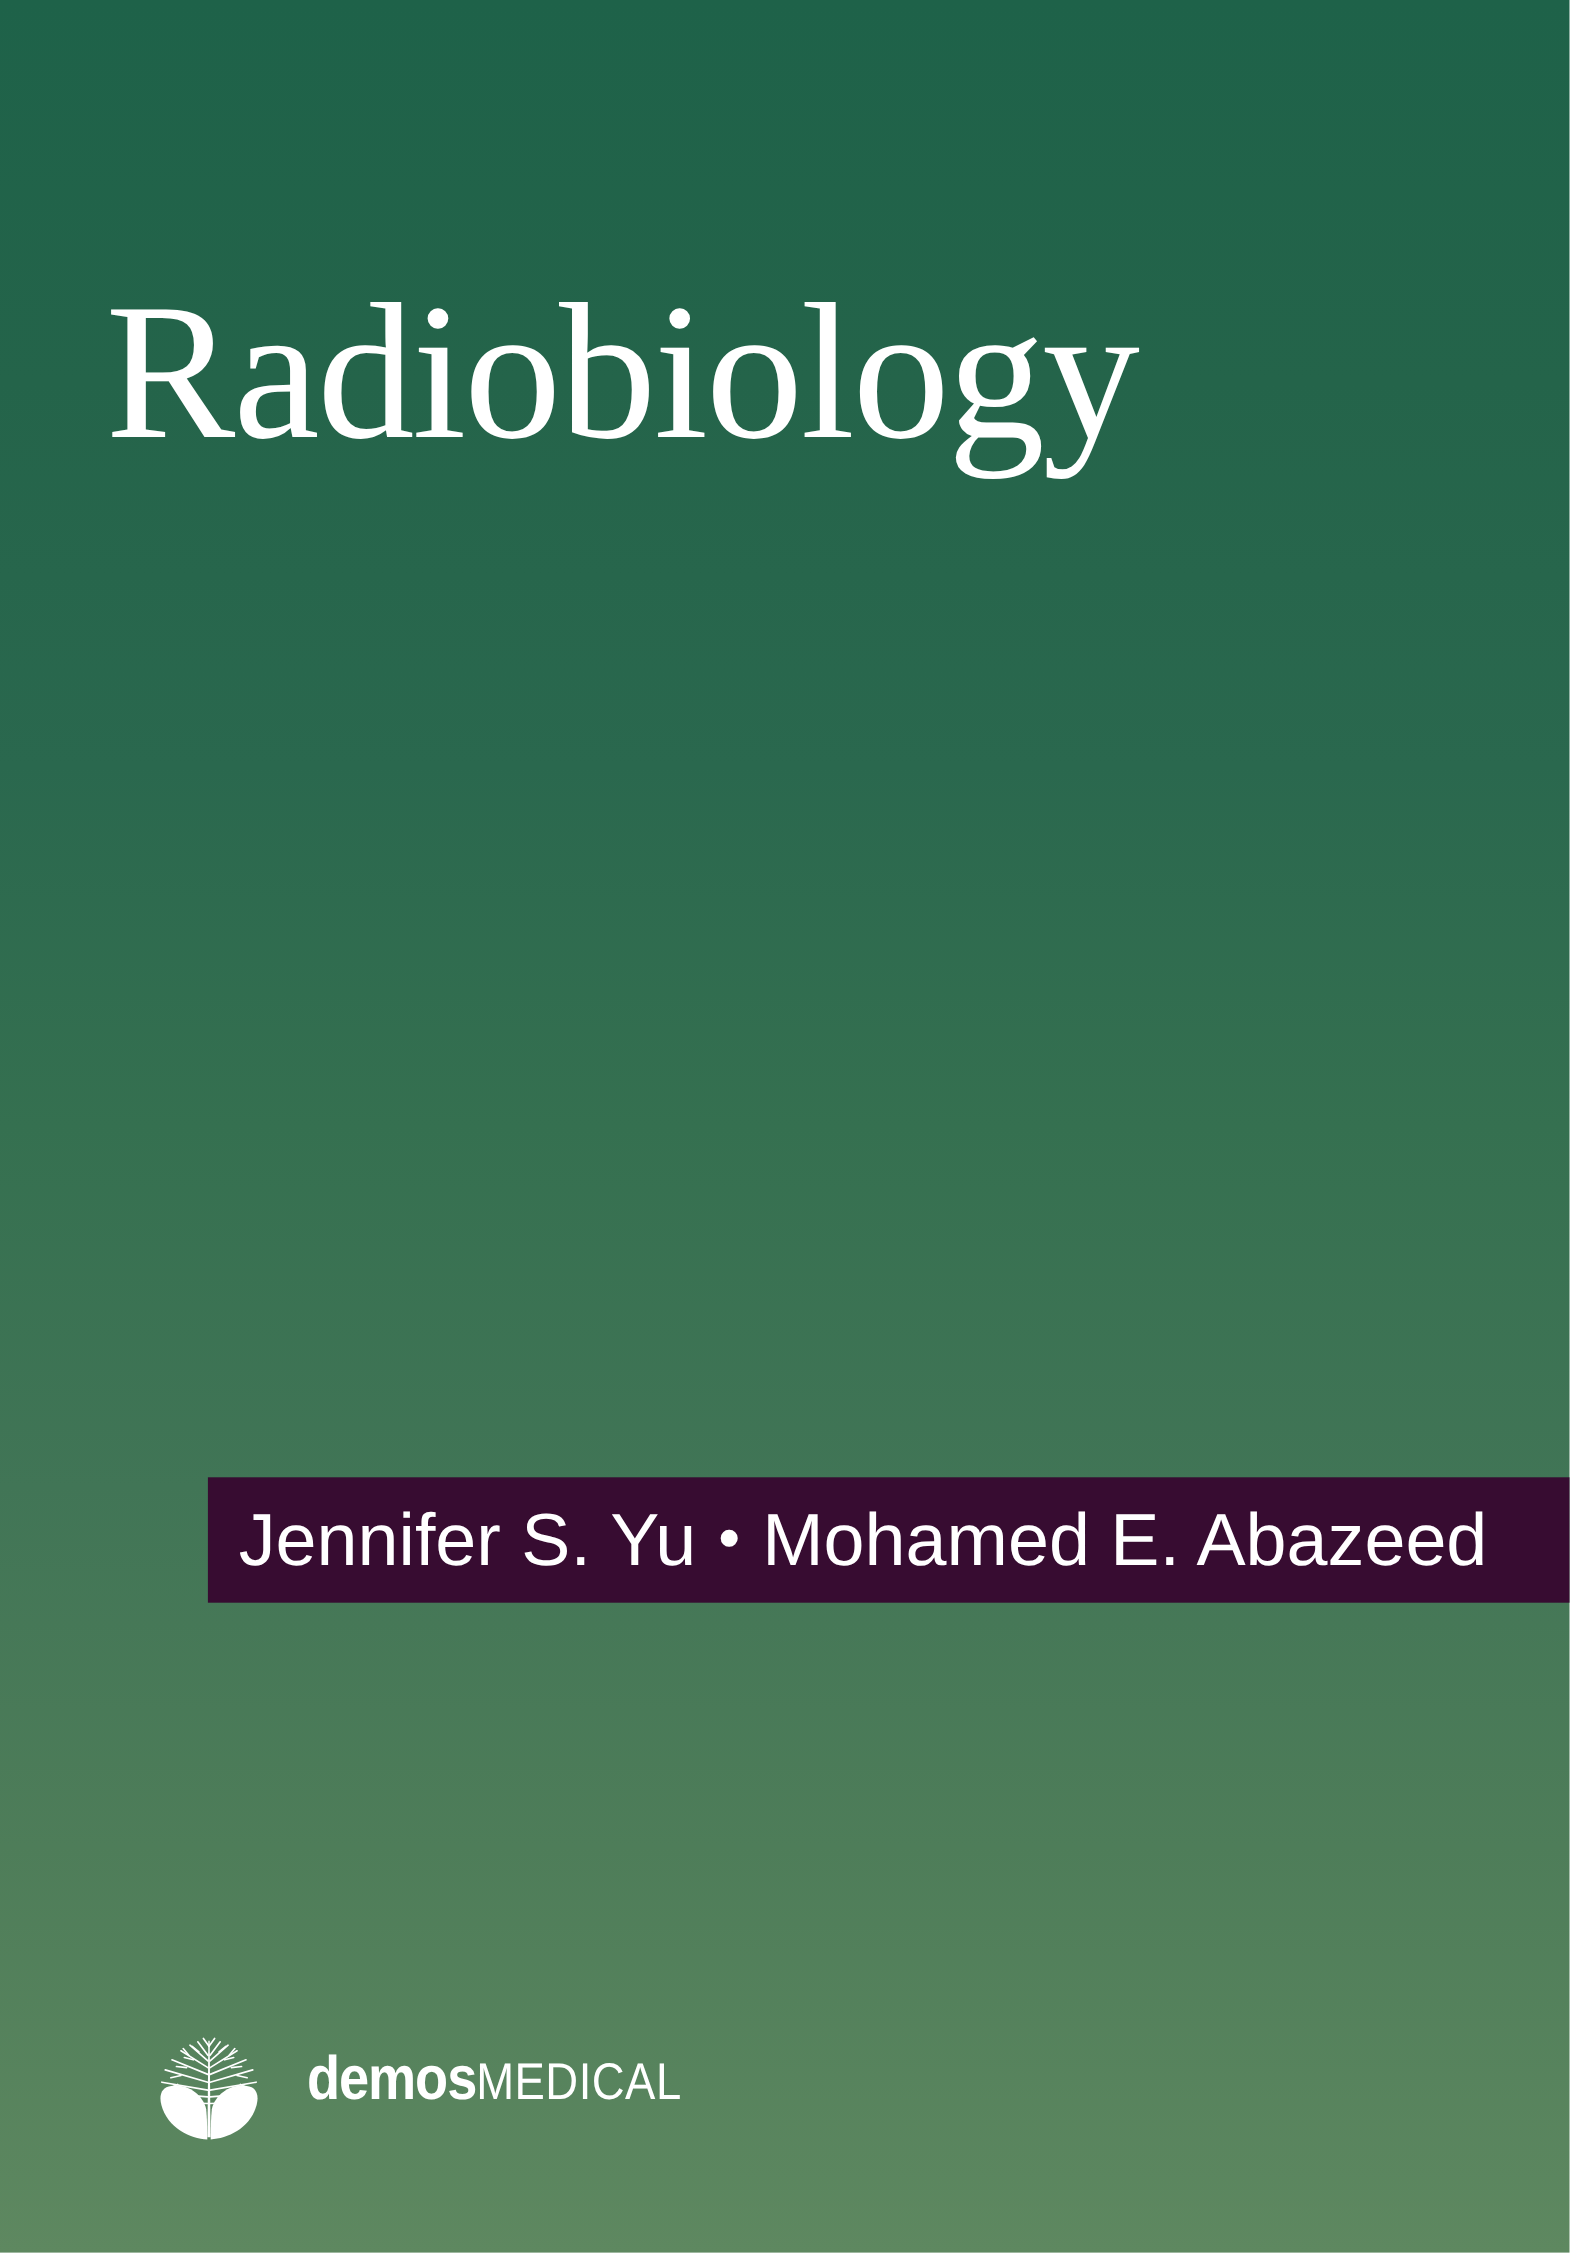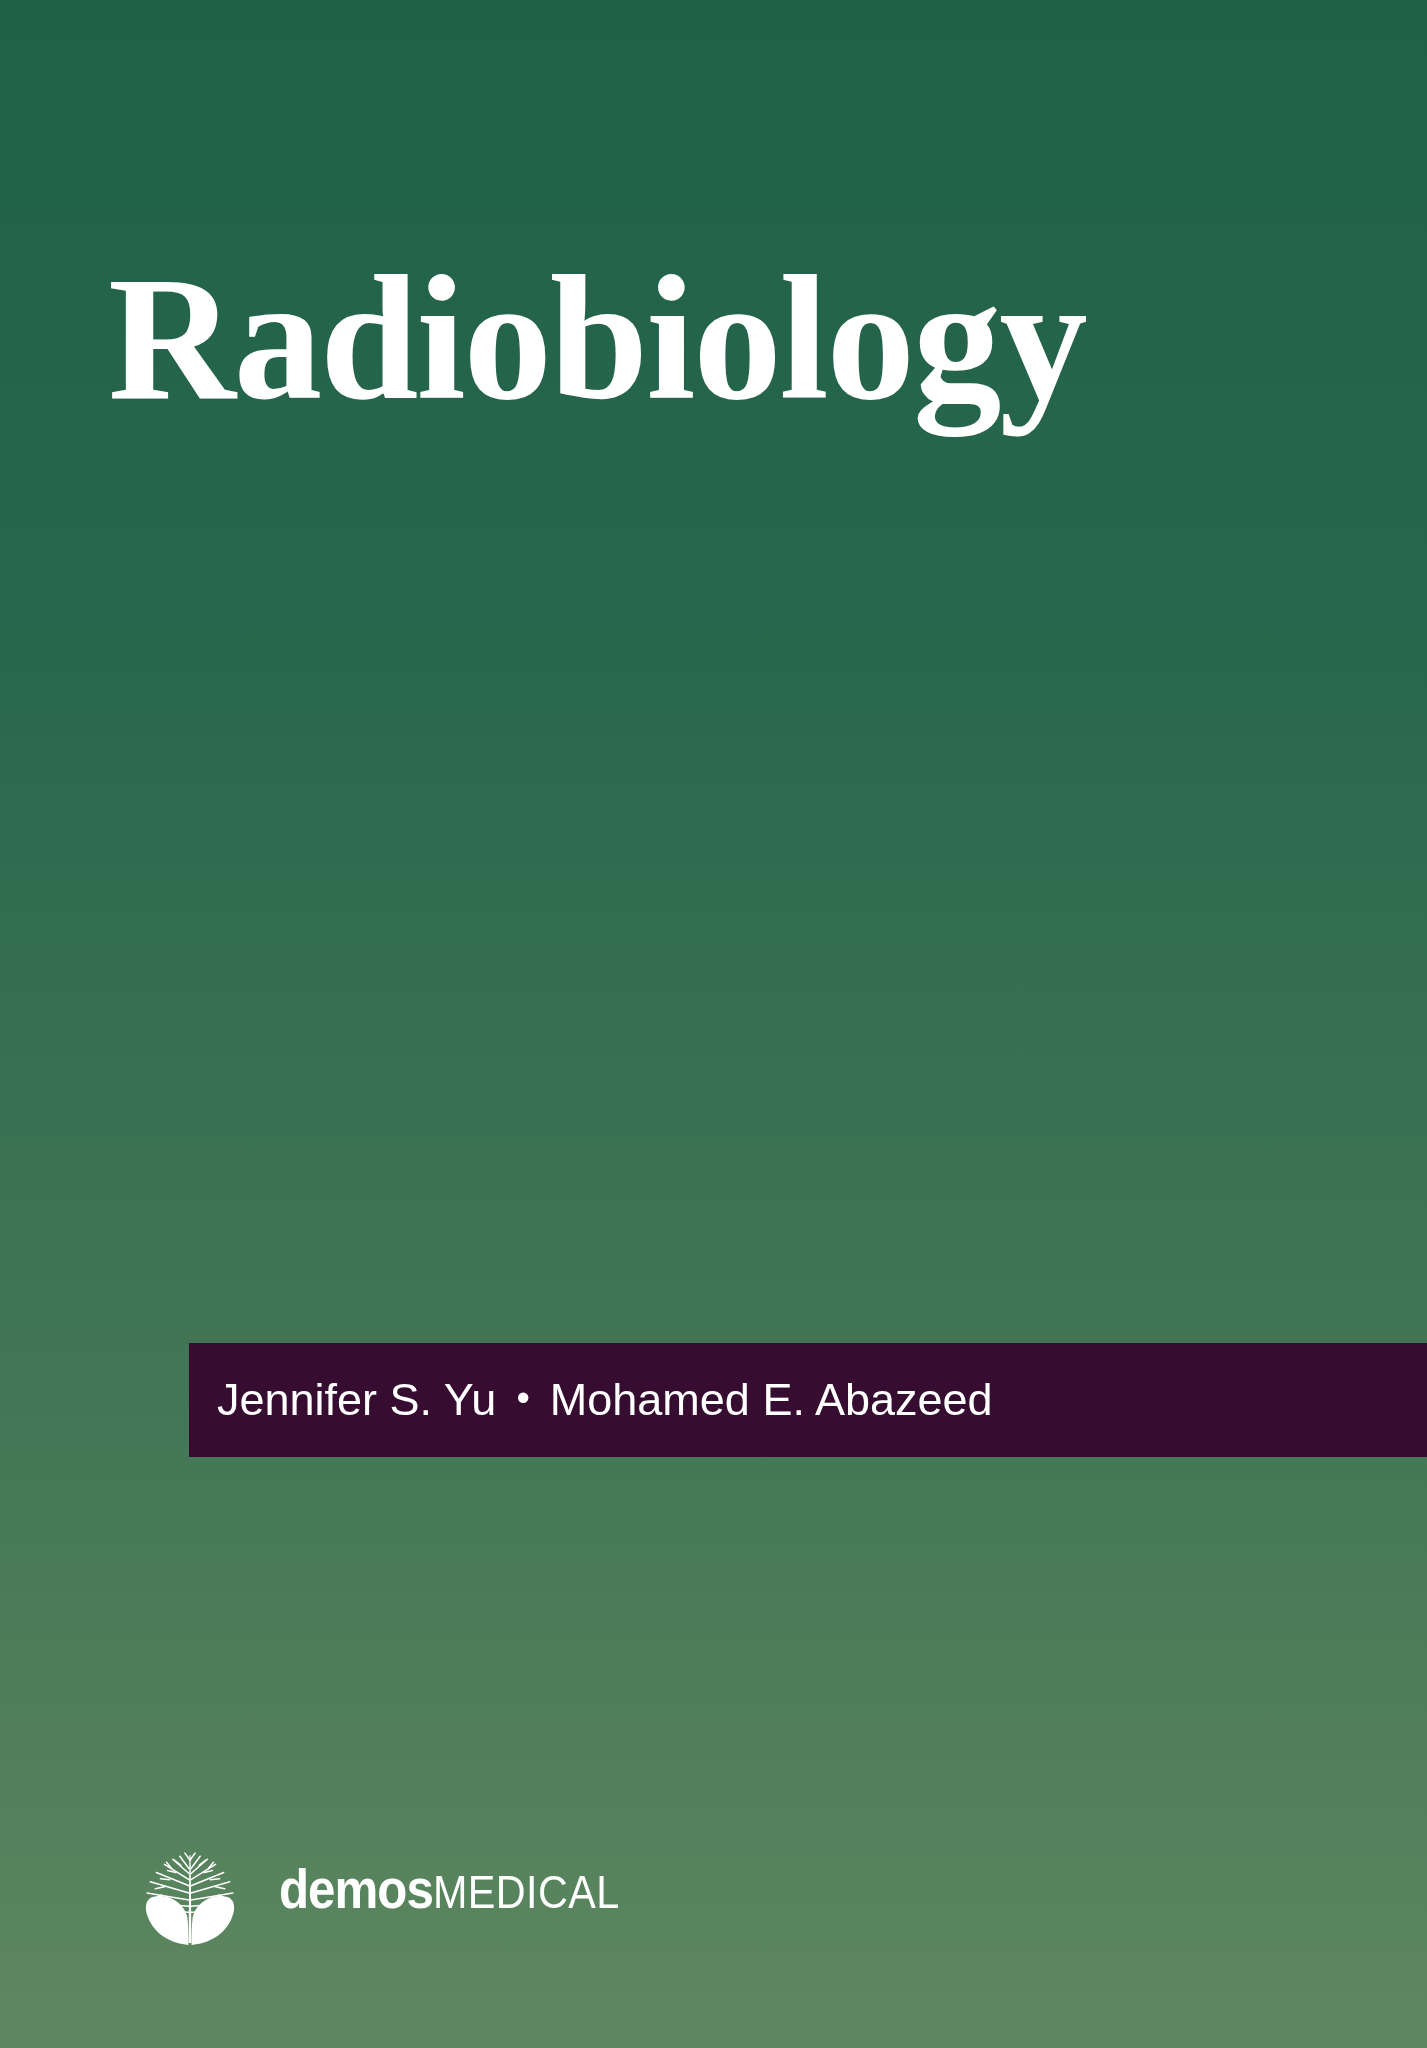--- a/index.html
+++ b/index.html
@@ -16,42 +16,42 @@
       var(--background-top, #1e6249) 0%,
       #24644a 17%,
       #2a684e 34%,
       #357050 50%,
       #417556 66%,
       #4e7d59 82%,
       var(--background-bottom, #5e8860) 100%);
   }
   .title-block {
     position: absolute;
-    left: 108px;
+    left: 96px;
     top: 250px;
     color: var(--text, #ffffff);
     font-family: "Liberation Serif", serif;
     font-size: 177px;
     line-height: 176px;
     letter-spacing: -0.012em;
-    font-weight: 700;
+    font-weight: 400;
     white-space: nowrap;
   }
   .author-band {
     position: absolute;
     left: 189px;
     right: 0;
     top: 1343px;
     height: 114px;
     background: var(--band-background, #370c31);
     display: flex;
     align-items: center;
     padding-left: 28px;
     color: var(--text, #ffffff);
-    font-size: 45px;
+    font-size: 67px;
     white-space: nowrap;
   }
   .author-band .sep {
     display: inline-block;
     margin: 0 20px;
     font-size: 0.85em;
     position: relative;
     top: -2px;
   }
   .publisher-logo {

